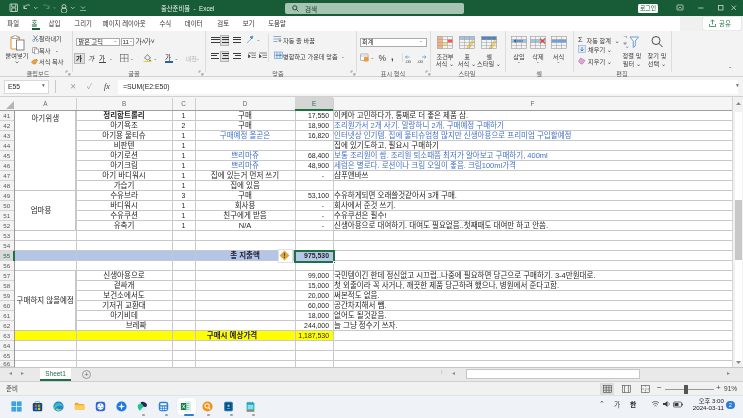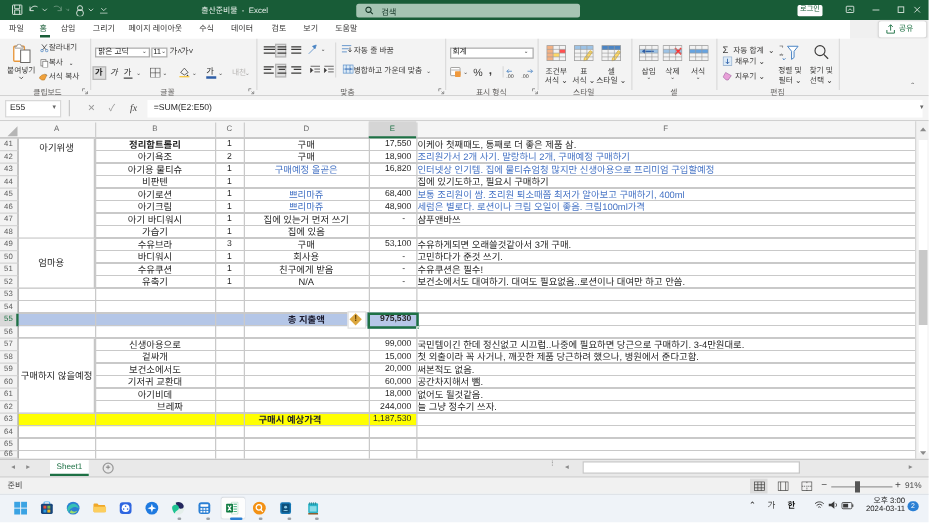--- a/index.html
+++ b/index.html
@@ -373,21 +373,21 @@
 <div class="ab" style="left:14.5px;top:111px;width:61.5px;height:80px;background:#fff;border-bottom:1px solid #c6c6c6;border-right:1px solid #c6c6c6"></div>
 <div class="t ct" style="left:14.5px;top:114px;width:61.5px">아기위생</div>
 <div class="ab" style="left:14.5px;top:191px;width:61.5px;height:40px;background:#fff;border-bottom:1px solid #c6c6c6;border-right:1px solid #c6c6c6"></div>
 <div class="t ct" style="left:14.5px;top:206px;width:53px">엄마용</div>
 <div class="ab" style="left:14.5px;top:271px;width:61.5px;height:60px;background:#fff;border-bottom:1px solid #c6c6c6;border-right:1px solid #c6c6c6"></div>
 <div class="t ct" style="left:14.5px;top:296px;width:61.5px">구매하지 않을예정</div>
 <div class="t ct bo" style="left:76px;top:111px;width:96px">정리함트롤리</div>
 <div class="n" style="left:172px;top:111px;width:23px;text-align:center">1</div>
 <div class="t ct" style="left:195px;top:111px;width:100px">구매</div>
 <div class="n" style="left:295px;top:111px;width:34px">17,550</div>
-<div class="t" style="left:334px;top:111px">이케아 첫째때도, 통째로 더 좋은 제품 삼.</div>
+<div class="t" style="left:334px;top:111px">이케아 고민하다가, 통째로 더 좋은 제품 삼.</div>
 <div class="t ct" style="left:76px;top:121px;width:96px">아기욕조</div>
 <div class="n" style="left:172px;top:121px;width:23px;text-align:center">2</div>
 <div class="t ct" style="left:195px;top:121px;width:100px">구매</div>
 <div class="n" style="left:295px;top:121px;width:34px">18,900</div>
 <div class="t bl" style="left:334px;top:121px">조리원가서 2개 사기. 말랑하니 2개, 구매예정 구매하기</div>
 <div class="t ct" style="left:76px;top:131px;width:96px">아기용 물티슈</div>
 <div class="n" style="left:172px;top:131px;width:23px;text-align:center">1</div>
 <div class="t ct bl" style="left:195px;top:131px;width:100px">구매예정 올곧은</div>
 <div class="n" style="left:295px;top:131px;width:34px">16,820</div>
 <div class="t bl" style="left:334px;top:131px">인터넷상 인기템. 집에 물티슈엄청 많지만 신생아용으로 프리미엄 구입할예정</div>
@@ -414,31 +414,31 @@
 <div class="t ct" style="left:195px;top:181px;width:100px">집에 있음</div>
 <div class="t ct" style="left:76px;top:191px;width:96px">수유브라</div>
 <div class="n" style="left:172px;top:191px;width:23px;text-align:center">3</div>
 <div class="t ct" style="left:195px;top:191px;width:100px">구매</div>
 <div class="n" style="left:295px;top:191px;width:34px">53,100</div>
 <div class="t" style="left:334px;top:191px">수유하게되면 오래쓸것같아서 3개 구매.</div>
 <div class="t ct" style="left:76px;top:201px;width:96px">바디워시</div>
 <div class="n" style="left:172px;top:201px;width:23px;text-align:center">1</div>
 <div class="t ct" style="left:195px;top:201px;width:100px">회사용</div>
 <div class="n" style="left:295px;top:201px;width:29px">-</div>
-<div class="t" style="left:334px;top:201px">고민하다가 준것 쓰기.</div>
+<div class="t" style="left:334px;top:201px">회사에서 준것 쓰기.</div>
 <div class="t ct" style="left:76px;top:211px;width:96px">수유쿠션</div>
 <div class="n" style="left:172px;top:211px;width:23px;text-align:center">1</div>
 <div class="t ct" style="left:195px;top:211px;width:100px">친구에게 받음</div>
 <div class="n" style="left:295px;top:211px;width:29px">-</div>
 <div class="t" style="left:334px;top:211px">수유쿠션은 필수!</div>
 <div class="t ct" style="left:76px;top:221px;width:96px">유축기</div>
 <div class="n" style="left:172px;top:221px;width:23px;text-align:center">1</div>
 <div class="t ct" style="left:195px;top:221px;width:100px">N/A</div>
 <div class="n" style="left:295px;top:221px;width:29px">-</div>
-<div class="t" style="left:334px;top:221px">보건소에서도 대여하기. 대여도 필요없음..로션이나 대여만 하고 안씀.</div>
+<div class="t" style="left:334px;top:221px">신생아용으로 대여하기. 대여도 필요없음..첫째때도 대여만 하고 안씀.</div>
 <div class="t ct" style="left:76px;top:271px;width:96px">신생아용으로</div>
 <div class="n" style="left:295px;top:271px;width:34px">99,000</div>
 <div class="t" style="left:334px;top:271px">국민템이긴 한데 정신없고 시끄럽..나중에 필요하면 당근으로 구매하기. 3-4만원대로.</div>
 <div class="t ct" style="left:76px;top:281px;width:96px">겉싸개</div>
 <div class="n" style="left:295px;top:281px;width:34px">15,000</div>
 <div class="t" style="left:334px;top:281px">첫 외출이라 꼭 사거나, 깨끗한 제품 당근하려 했으나, 병원에서 준다고함.</div>
 <div class="t ct" style="left:76px;top:291px;width:96px">보건소에서도</div>
 <div class="n" style="left:295px;top:291px;width:34px">20,000</div>
 <div class="t" style="left:334px;top:291px">써본적도 없음.</div>
 <div class="t ct" style="left:76px;top:301px;width:96px">기저귀 교환대</div>

